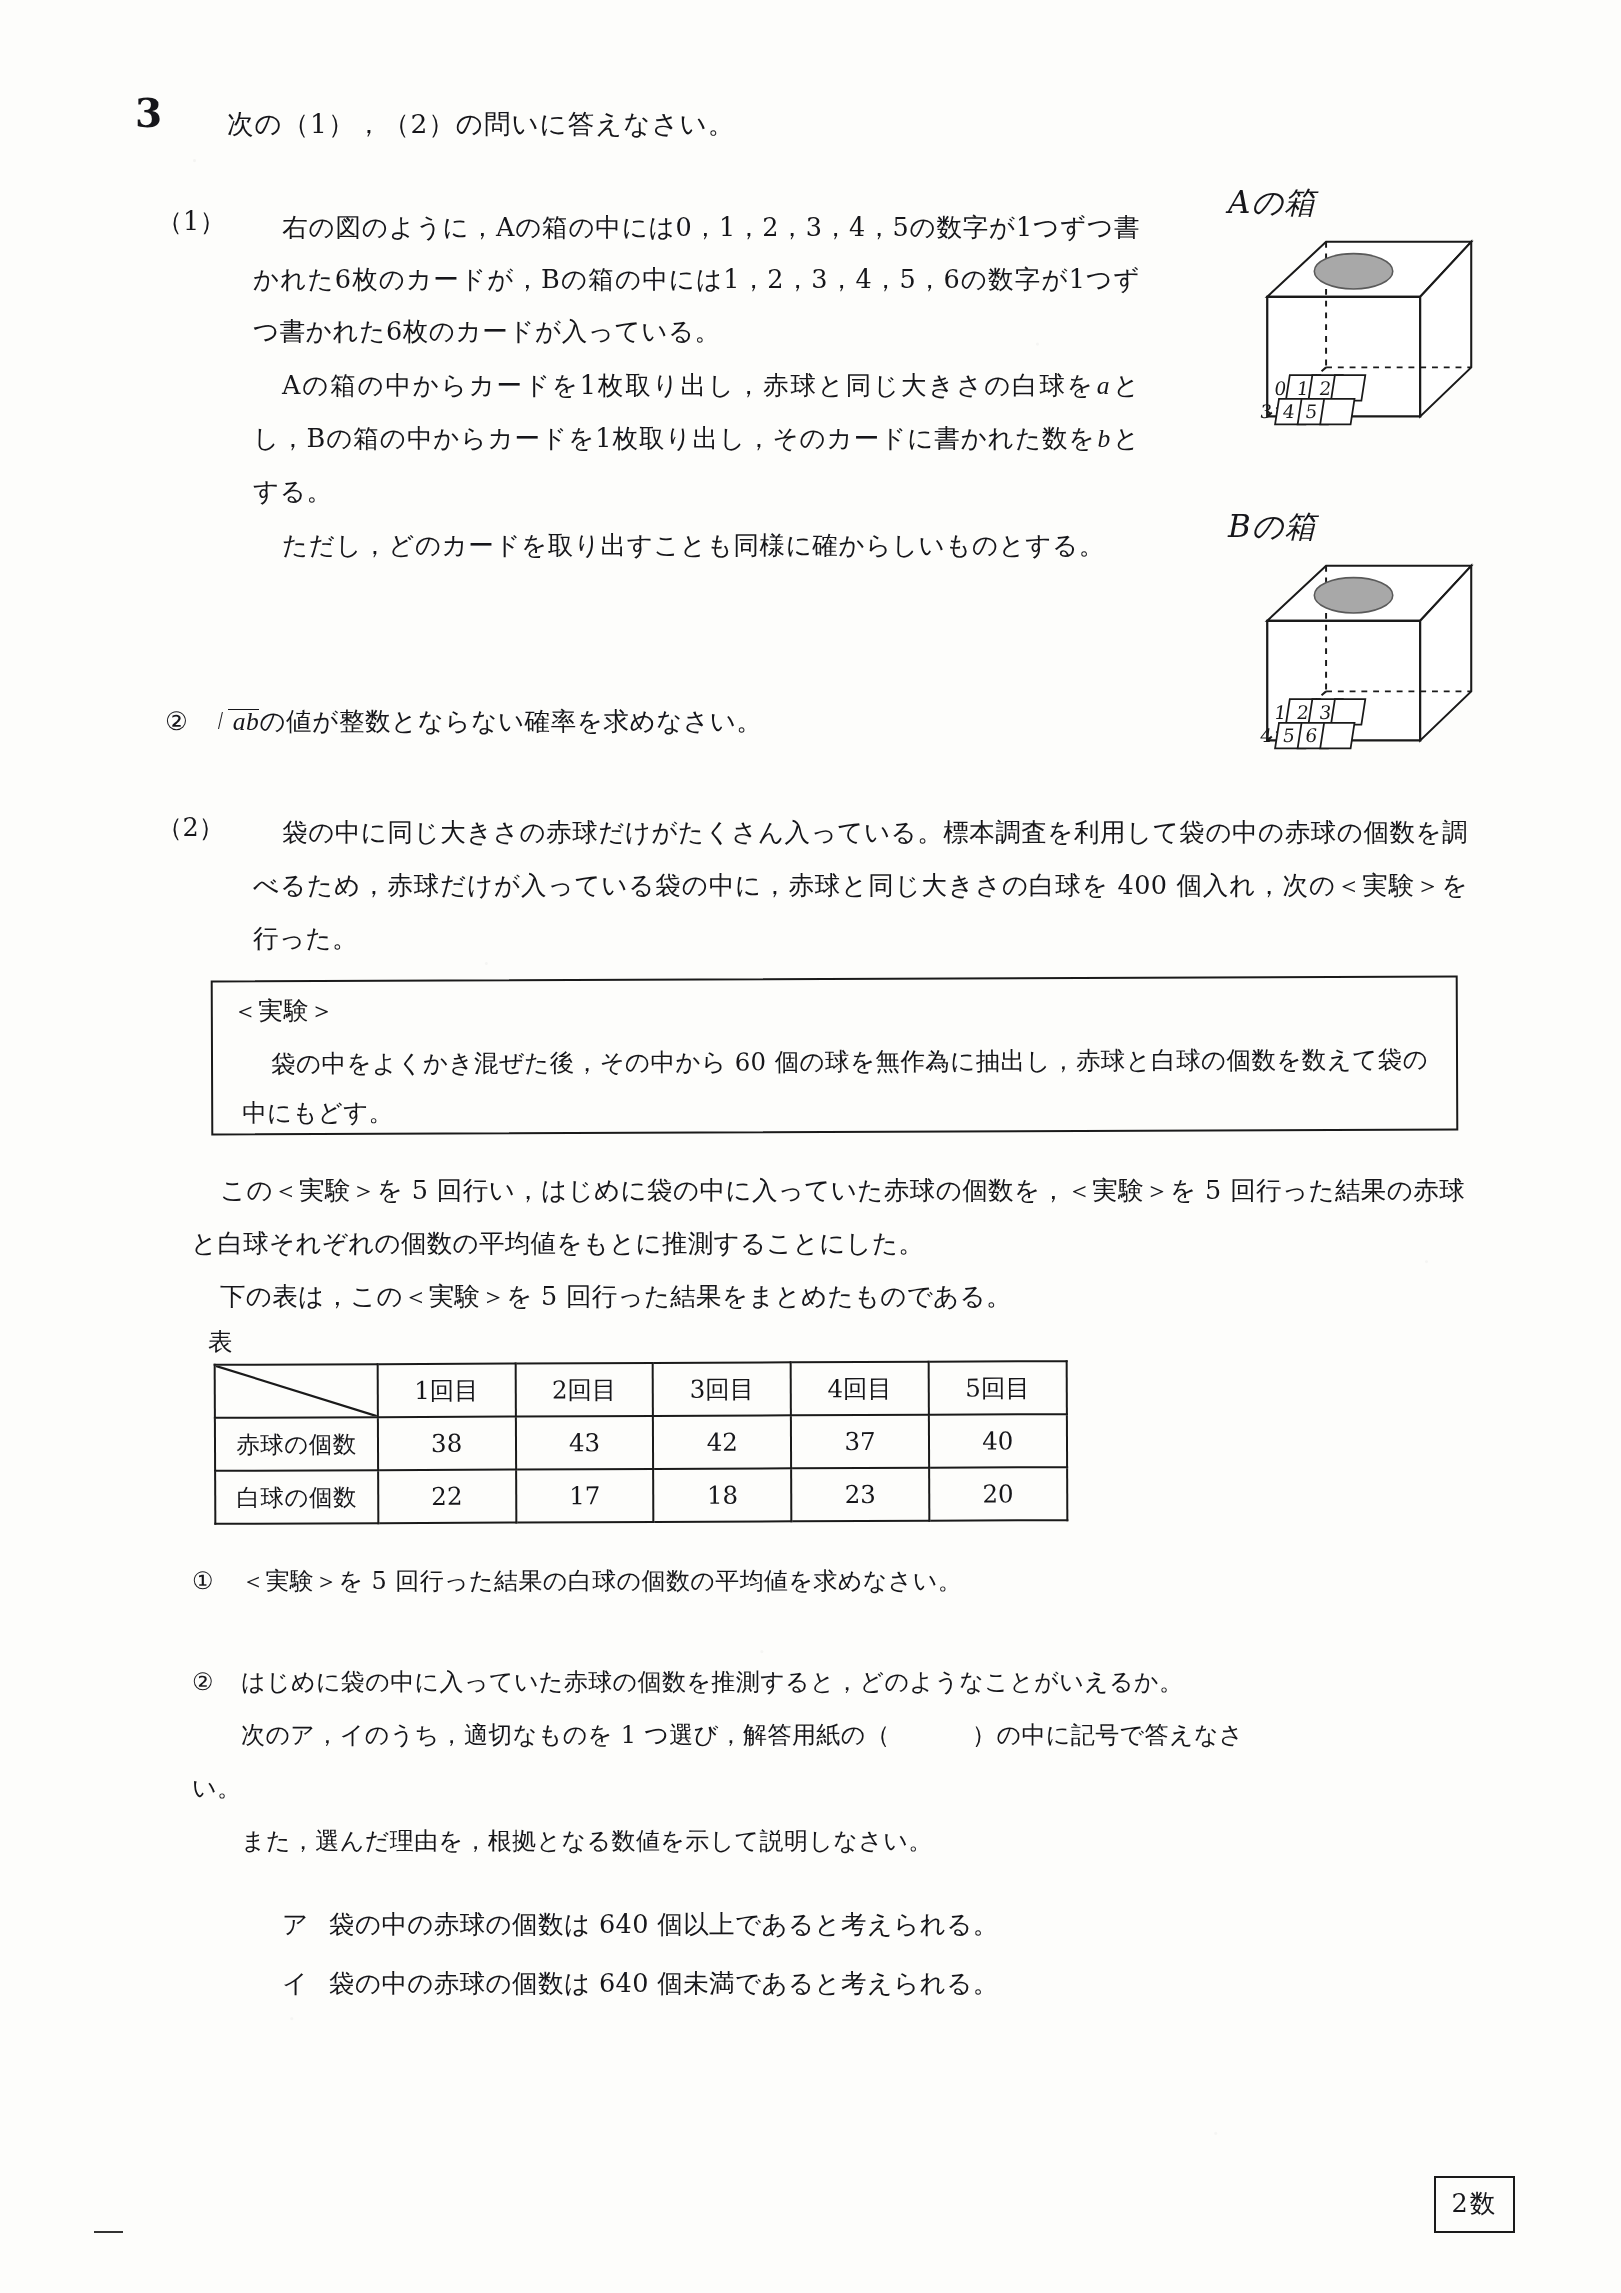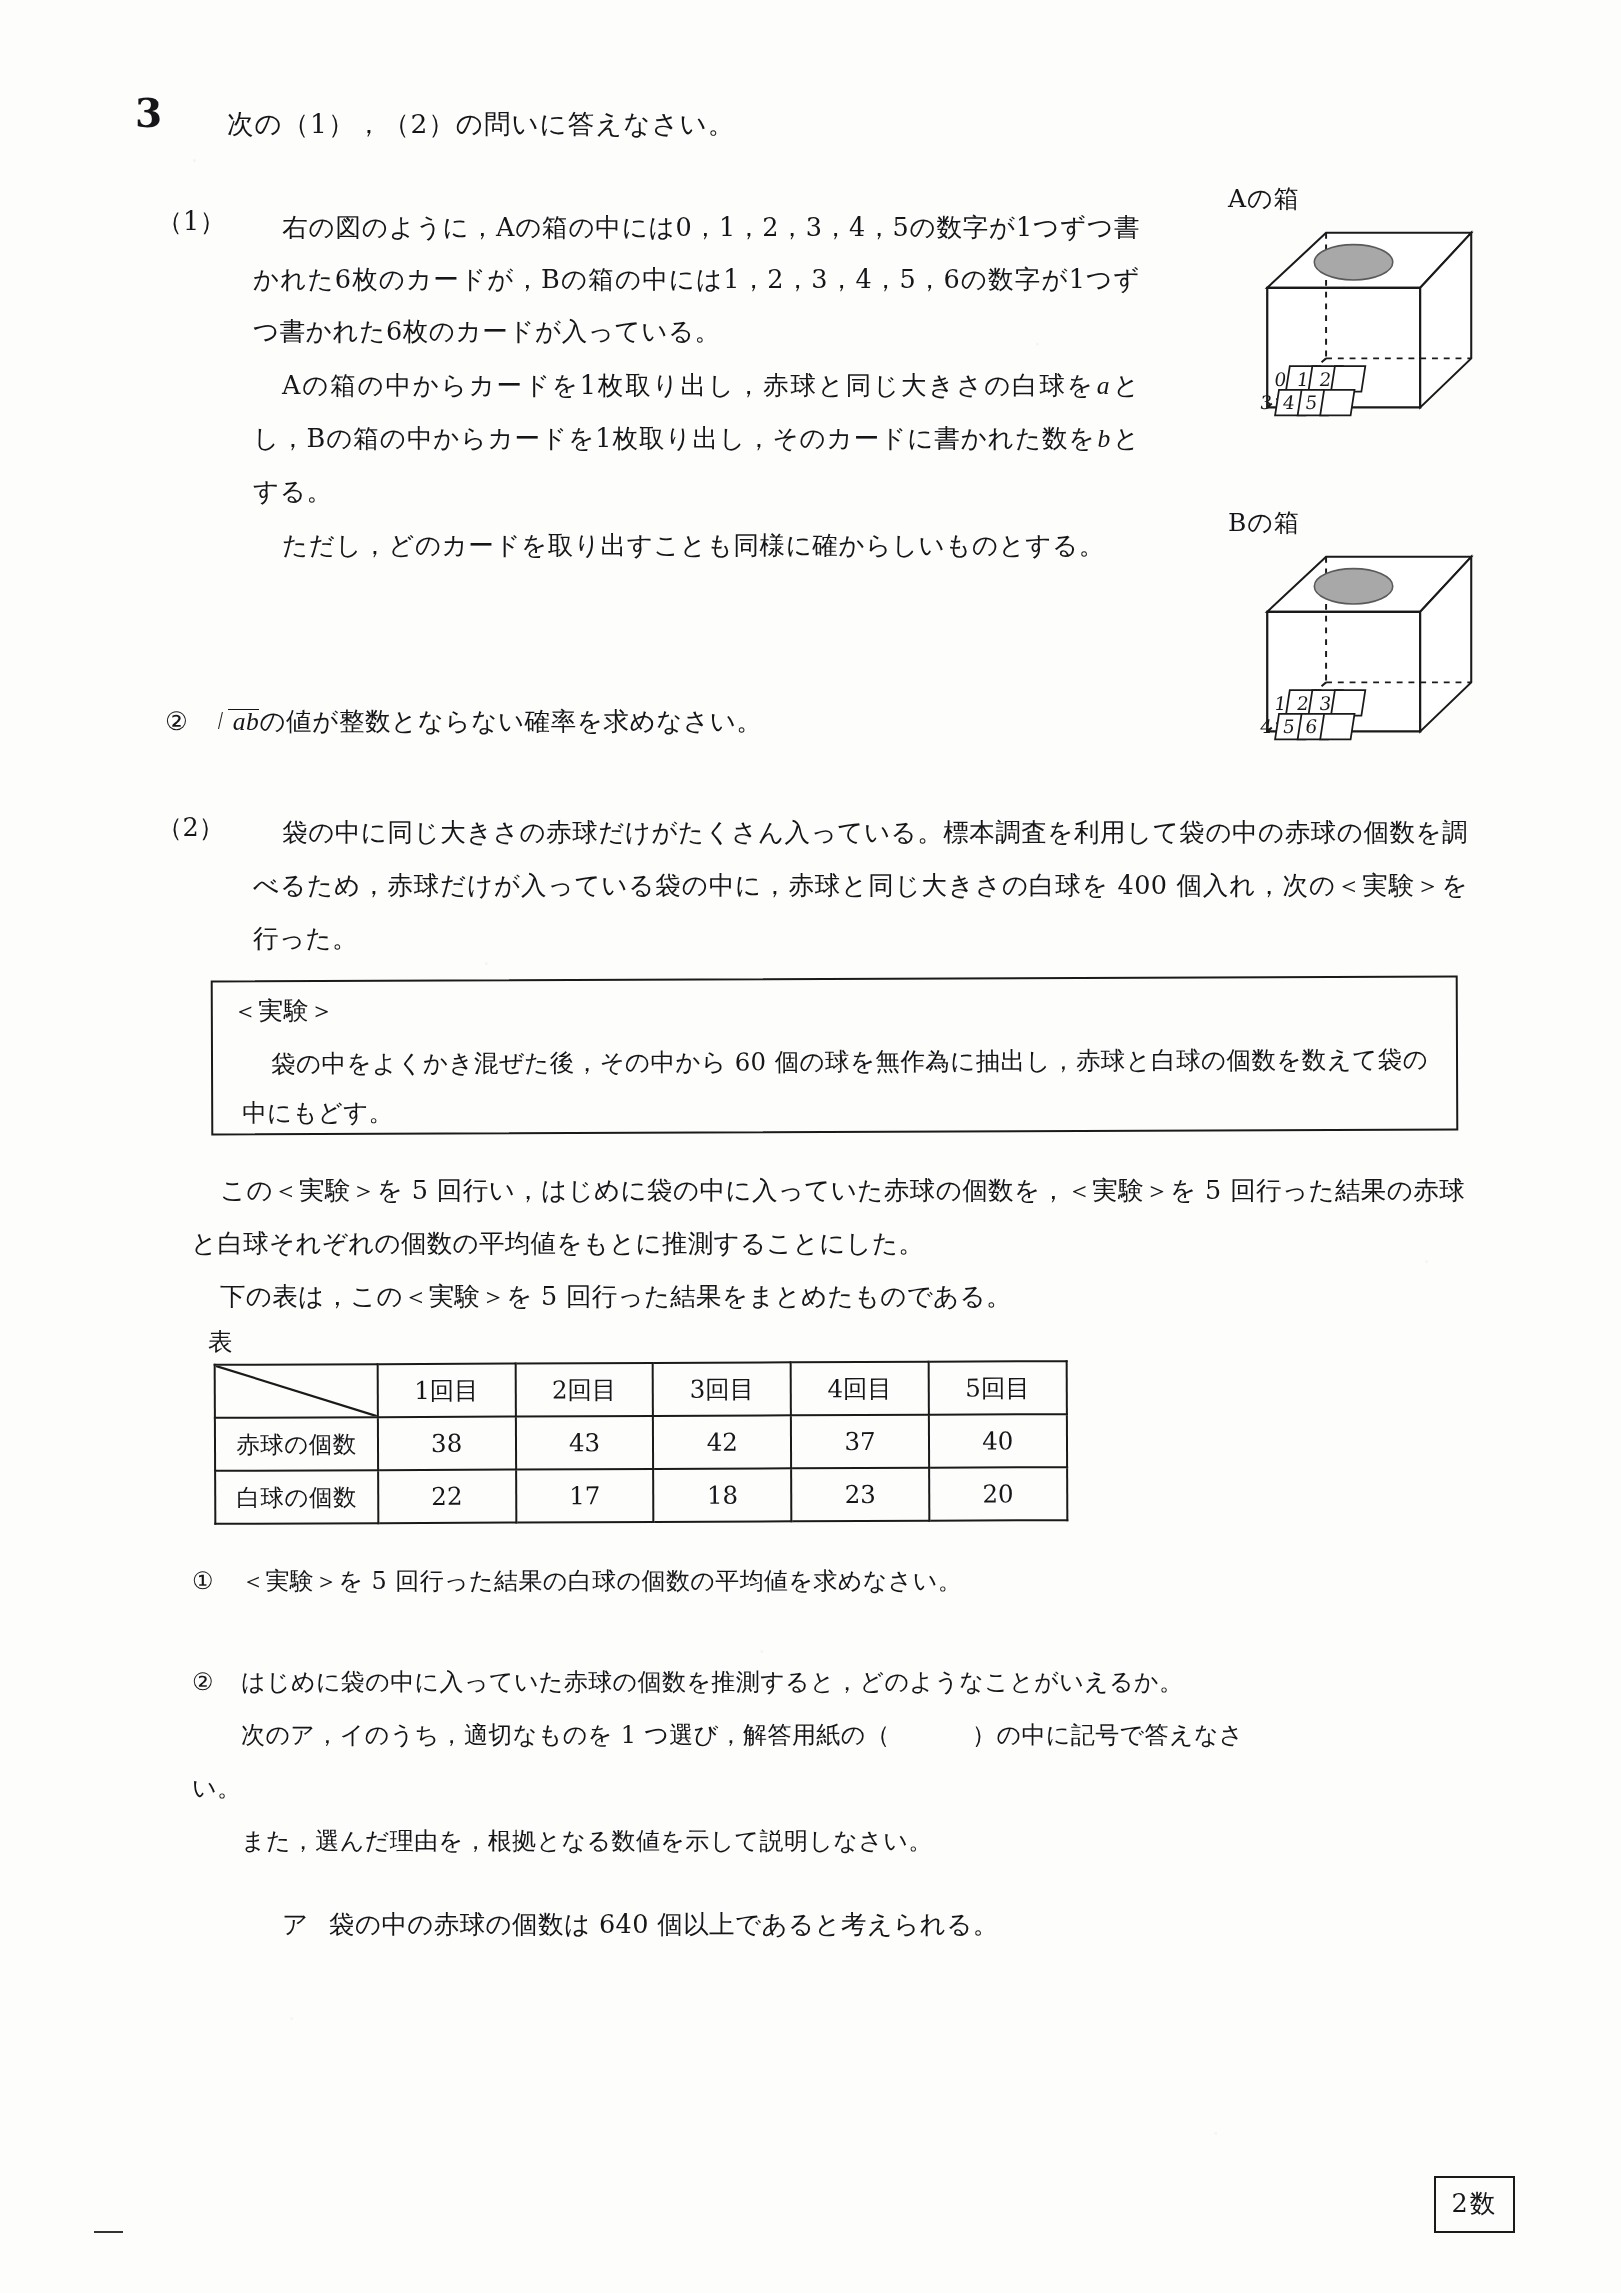--- a/index.html
+++ b/index.html
@@ -115,23 +115,24 @@
     background: #16161a;
   }
   .sqrt > span {
     font-style: italic;
     font-family: "Liberation Serif", serif;
   }
 
   
   .box-fig { position: absolute; }
   .box-caption {
-    font-size: 25px;
+    font-size: 31px;
     letter-spacing: 1px;
     margin-bottom: 5.9px;
+    font-style: italic;
   }
   .box-svg { display: block; }
 
   
   .sec2-label {
     position: absolute;
     left: 157px;
     top: 810px;
     font-size: 25.5px;
   }
@@ -421,17 +422,20 @@
     <div style="padding-left:49px;">
       <span>次のア，イのうち，適切なものを 1 つ選び，解答用紙の（</span><span class="blankparen"></span><span>）の中に記号で答えなさ</span>
     </div>
     <div><span>い。</span></div>
     <div style="padding-left:49px;"><span>また，選んだ理由を，根拠となる数値を示して説明しなさい。</span></div>
   </div>
 
   <div class="choice jp" style="left:282px; top:1907px;">
     <span class="mark">ア</span><span>袋の中の赤球の個数は 640 個以上であると考えられる。</span>
   </div>
+  <div class="choice jp" style="left:282px; top:1966px;">
+    <span class="mark">イ</span><span>袋の中の赤球の個数は 640 個未満であると考えられる。</span>
+  </div>
 
   <div class="foot-dash"></div>
   <div class="foot-box jp">2数</div>
 </div>
 
 
 </body></html>

